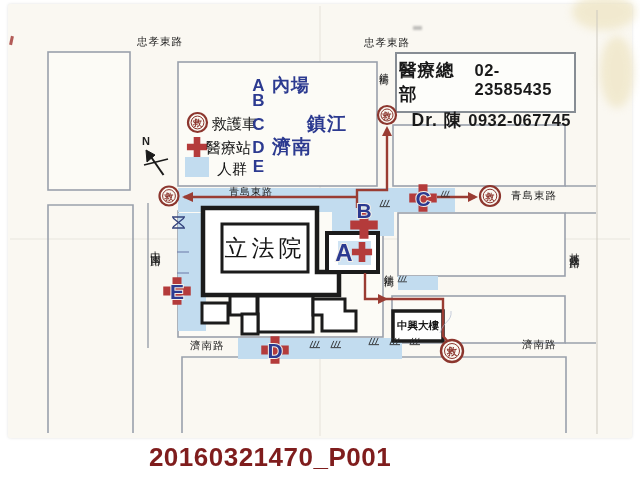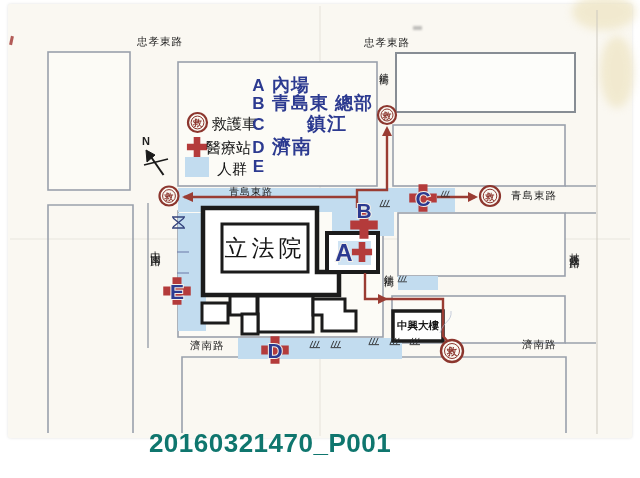--- a/index.html
+++ b/index.html
@@ -15,22 +15,22 @@
   .legend-item{font-size:15px;color:#111;}
   .station-row{position:absolute;color:#2c3a90;font-weight:bold;display:flex;align-items:baseline;}
   .station-letter{font-size:17px;width:17px;text-align:center;}
   .station-name{font-size:18px;margin-left:5px;letter-spacing:1px;}
   .bigbuilding{position:absolute;display:flex;align-items:center;justify-content:center;
         color:#161616;font-weight:500;}
   .infobox{position:absolute;left:399px;top:58px;width:172px;color:#191919;font-weight:bold;}
   .inforow{display:flex;justify-content:flex-end;align-items:baseline;gap:6px;}
   .info-cn{font-size:17.5px;letter-spacing:1px;}
   .info-num{font-size:16.5px;letter-spacing:.5px;}
-  .caption{position:absolute;left:0;top:428px;width:540px;text-align:center;
-        font-size:26px;font-weight:bold;color:#0f766e;letter-spacing:.5px;}
+  .caption{position:absolute;left:0;top:442px;width:540px;text-align:center;
+        font-size:26px;font-weight:bold;color:#7f1d1d;letter-spacing:.5px;}
   .fold-v{position:absolute;left:319px;top:6px;width:2px;height:430px;background:rgba(110,105,90,.07);}
   .fold-h{position:absolute;left:10px;top:238px;width:620px;height:2px;background:rgba(110,105,90,.06);}
   .smudge{position:absolute;border-radius:50%;filter:blur(4px);background:#e9dcae;opacity:.5;}
   .redmark{position:absolute;left:10px;top:36px;width:3px;height:9px;background:#a03330;
         transform:rotate(12deg);opacity:.8;}
   .graymark{position:absolute;left:413px;top:26px;width:9px;height:4px;background:#777;
         opacity:.45;filter:blur(1px);}
 </style>
 </head>
 <body>
@@ -189,32 +189,41 @@
   <div class="lbl legend-item" style="left:212px;top:116px;">救護車</div>
   <div class="lbl legend-item" style="left:206px;top:140px;">醫療站</div>
   <div class="lbl legend-item" style="left:217px;top:161px;">人群</div>
 
   <div class="station-row" style="left:250px;top:73px;">
     <span class="station-letter">A</span>
     <span class="station-name">內場</span>
   </div>
   <div class="station-row" style="left:250px;top:91px;">
     <span class="station-letter">B</span>
-    <span class="station-name">青島東 總部</span>
   </div>
   <div class="station-row" style="left:250px;top:111px;">
     <span class="station-letter">C</span>
     <span class="station-name" style="font-size:19px;margin-left:40px;">鎮江</span>
   </div>
   <div class="station-row" style="left:250px;top:134px;">
     <span class="station-letter">D</span>
     <span class="station-name" style="font-size:19px;">濟南</span>
   </div>
   <div class="station-row" style="left:250px;top:157px;">
     <span class="station-letter">E</span>
   </div>
 
+  <div class="infobox">
+    <div class="inforow">
+      <span class="info-cn">醫療總部</span>
+      <span class="info-num">02-23585435</span>
+    </div>
+    <div class="inforow" style="margin-top:2px;">
+      <span class="info-cn">Dr. 陳</span>
+      <span class="info-num">0932-067745</span>
+    </div>
+  </div>
 
   <div class="bigbuilding" style="left:223px;top:226px;width:84px;height:44px;font-size:23px;letter-spacing:4px;">立法院</div>
   <div class="bigbuilding" style="left:394px;top:312px;width:48px;height:28px;font-size:10.5px;font-weight:bold;">中興大樓</div>
 
   <div class="caption">20160321470_P001</div>
 </div>
 
 </body></html>

